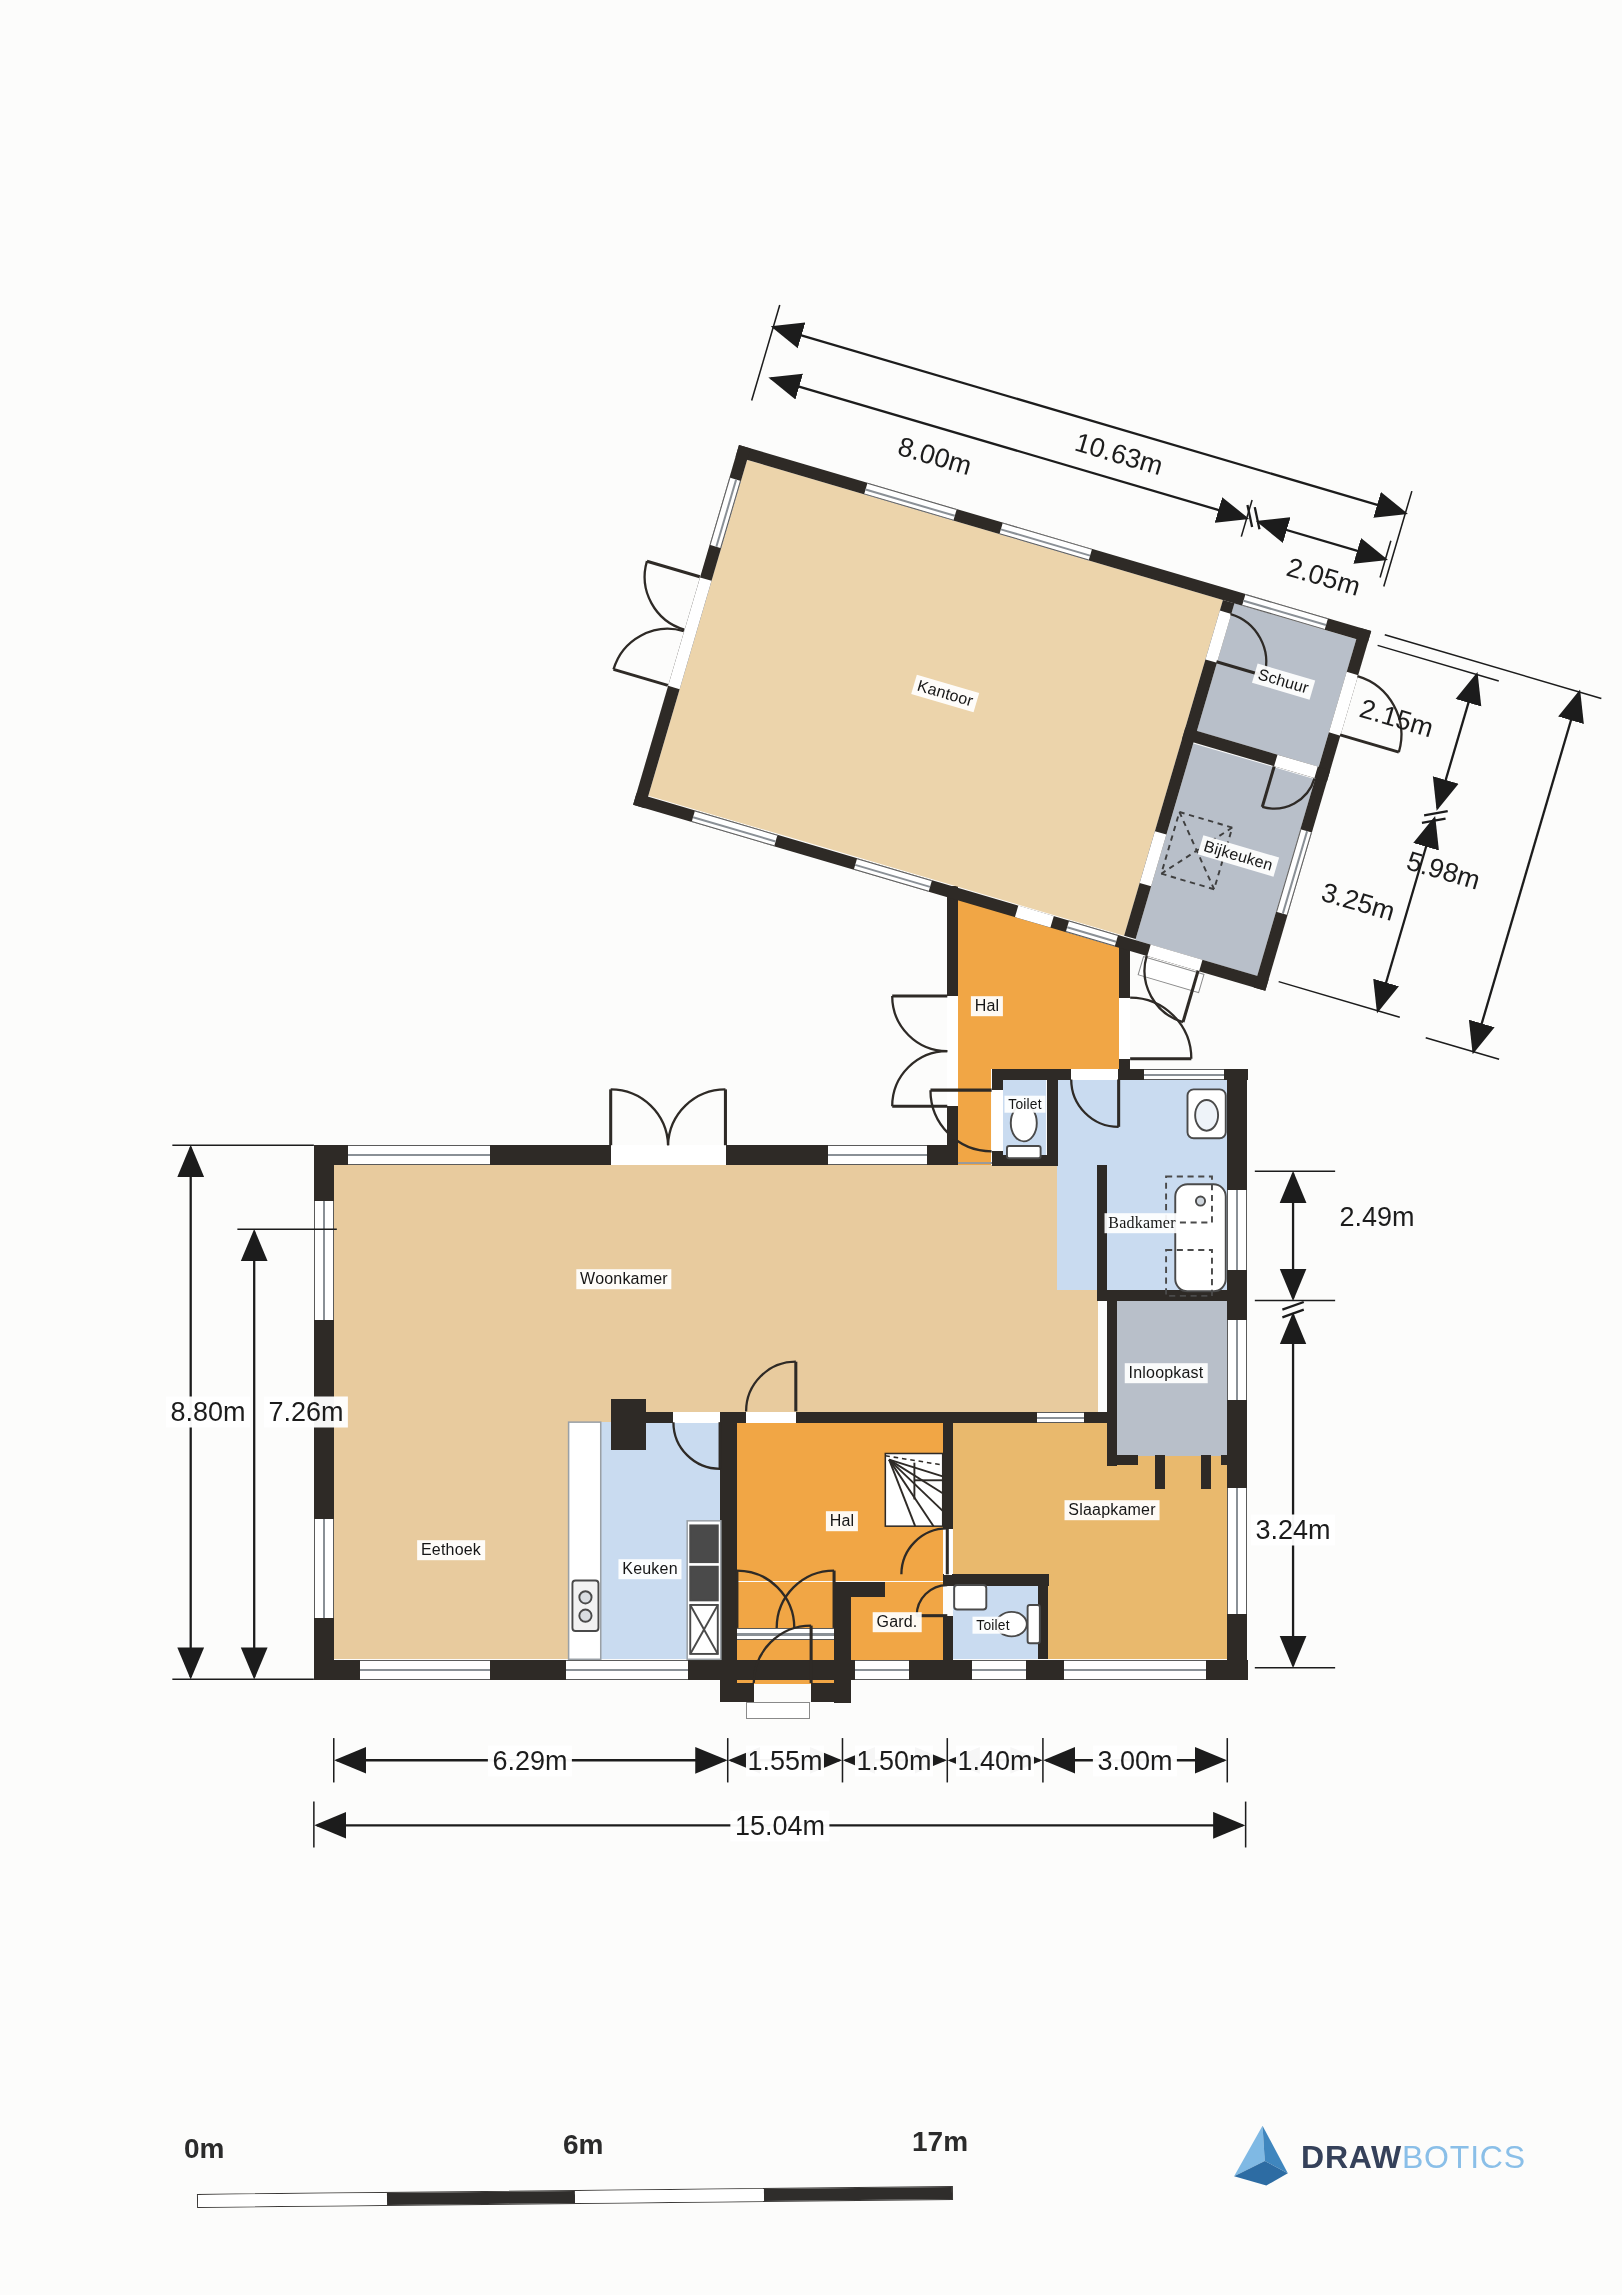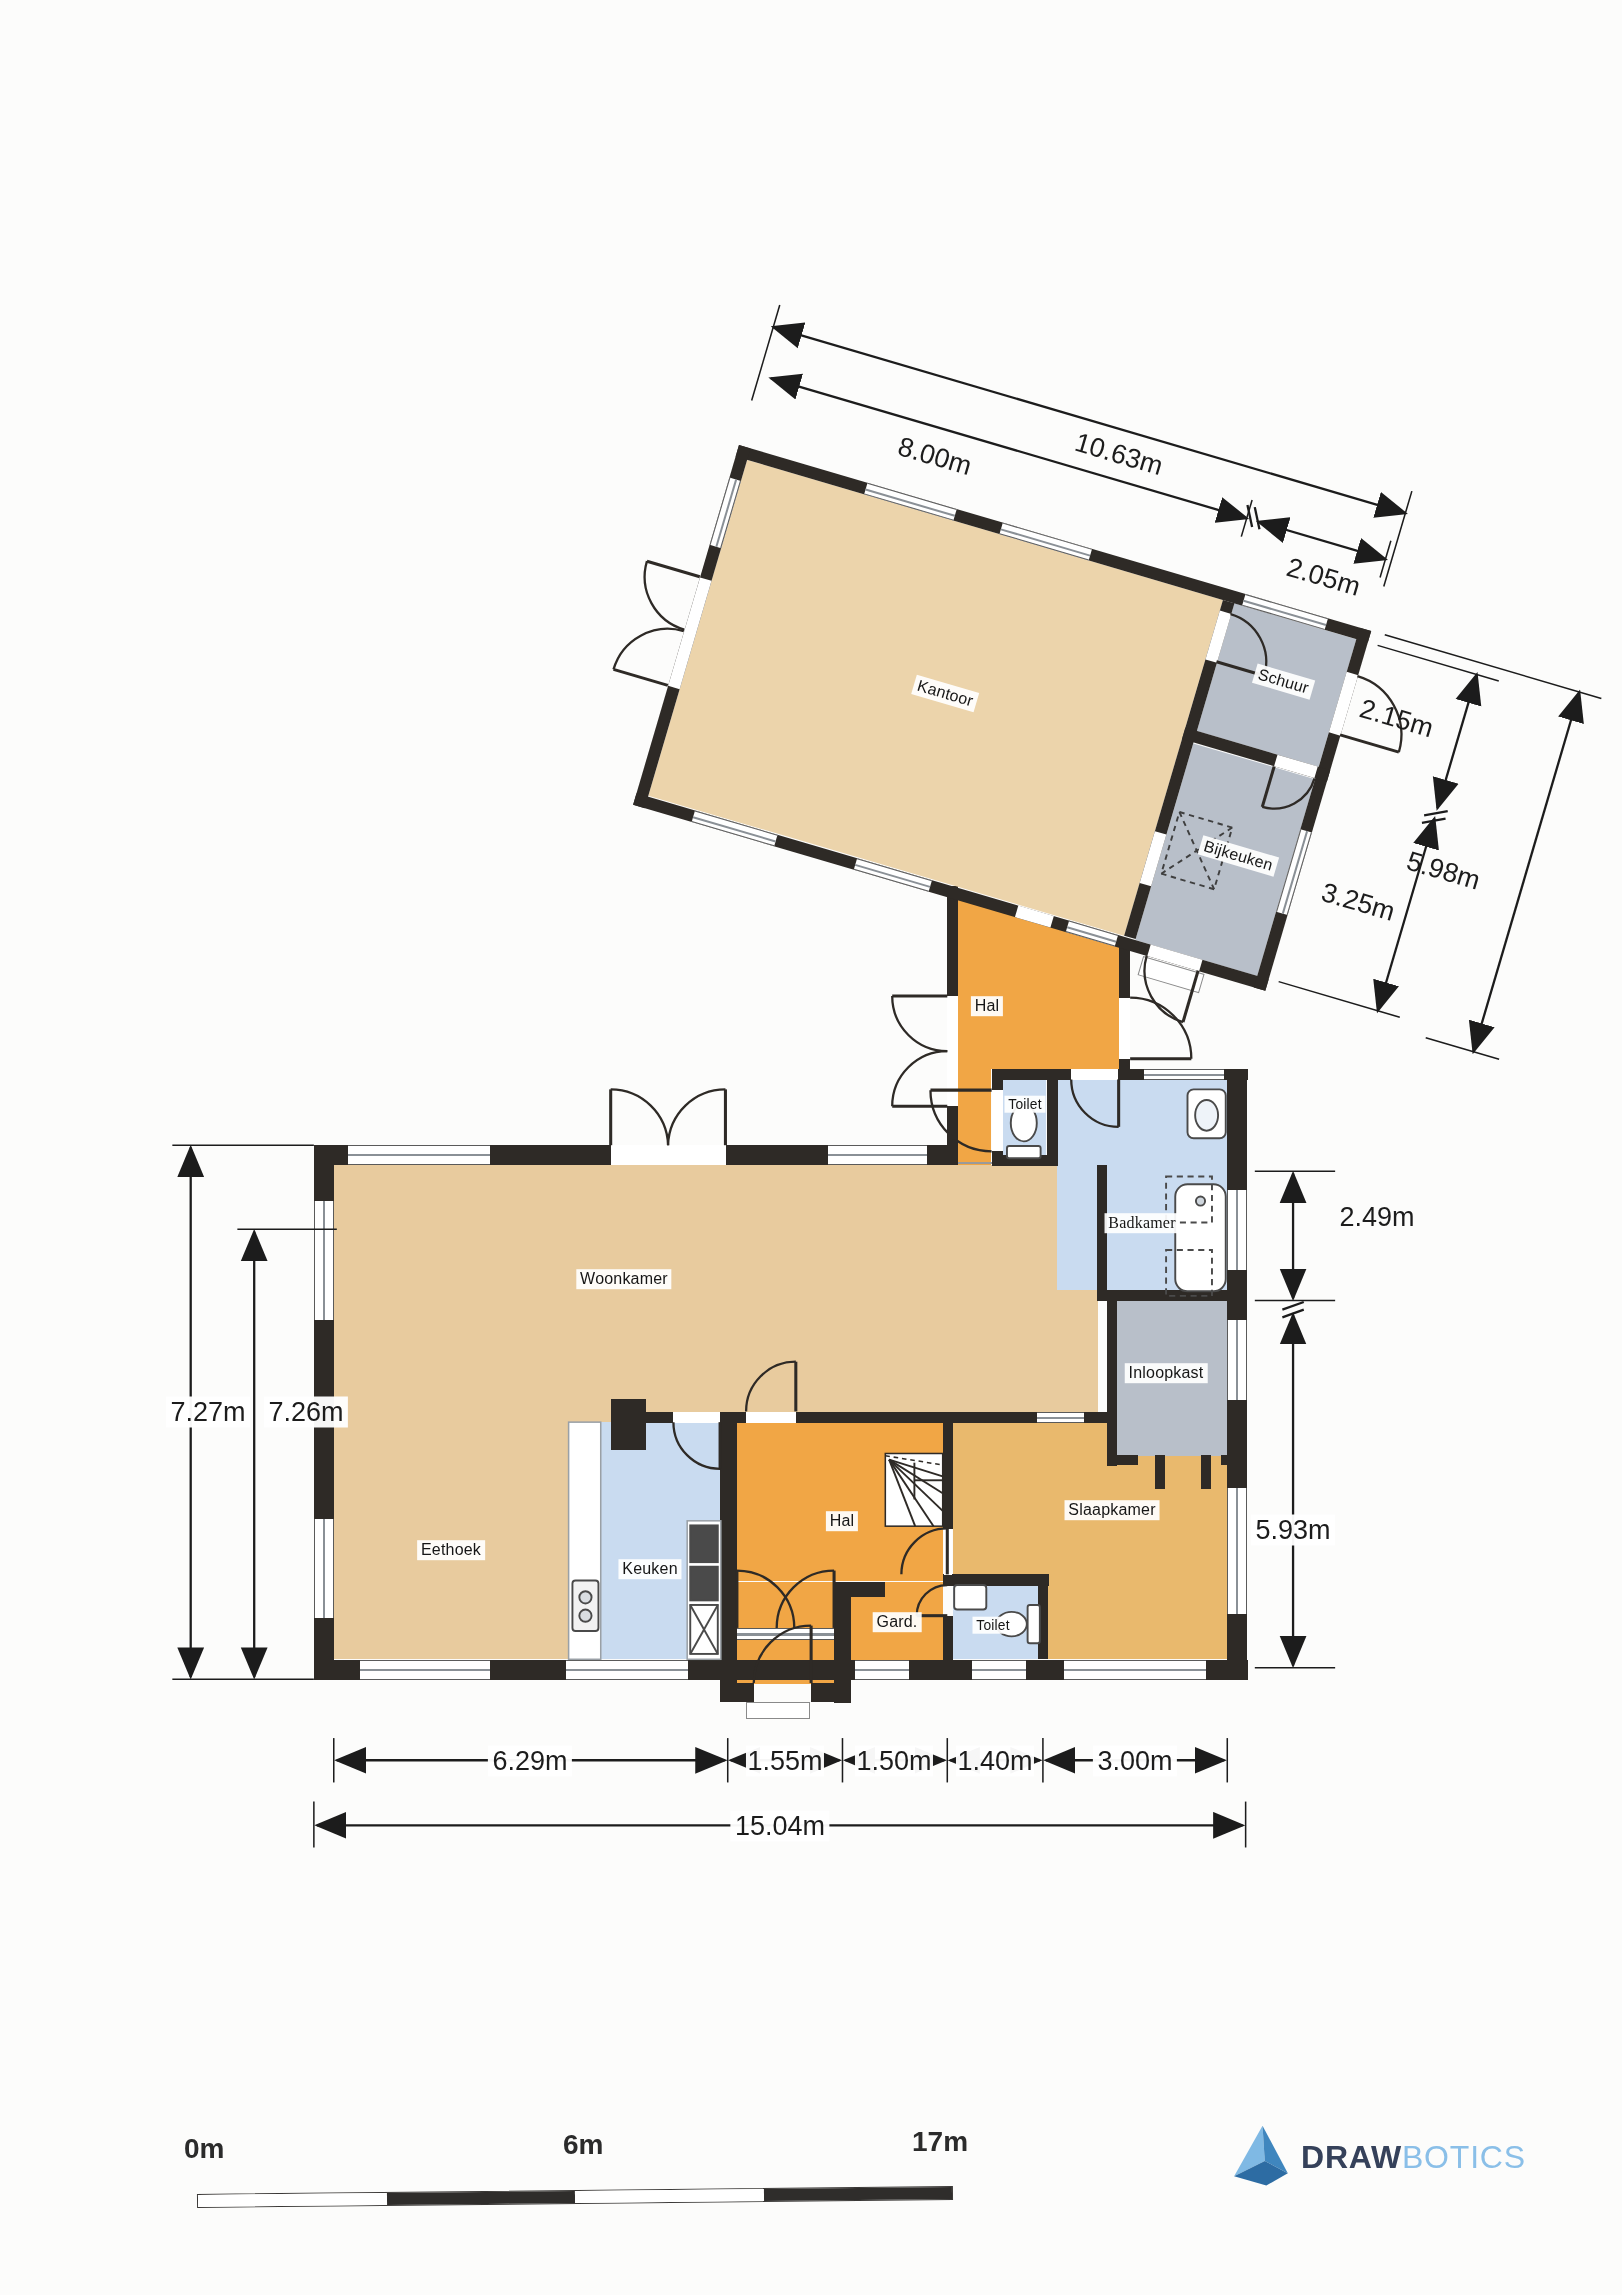--- a/index.html
+++ b/index.html
@@ -303,29 +303,29 @@
   <div class="lbl" style="left:624px;top:1279px;">Woonkamer</div>
   <div class="lbl" style="left:1166px;top:1373px;">Inloopkast</div>
   <div class="lbl" style="left:451px;top:1550px;">Eethoek</div>
   <div class="lbl" style="left:650px;top:1569px;">Keuken</div>
   <div class="lbl" style="left:842px;top:1521px;">Hal</div>
   <div class="lbl" style="left:897px;top:1622px;">Gard.</div>
   <div class="lbl" style="left:993px;top:1625px;font-size:13.8px;">Toilet</div>
   <div class="lbl" style="left:1112px;top:1510px;">Slaapkamer</div>
 
   <div class="dim" style="left:306px;top:1412px;z-index:4;">7.26m</div>
-  <div class="dim" style="left:208px;top:1412px;z-index:5;">7.27m</div>
+  <div class="dim" style="left:208px;top:1412px;z-index:5;">8.80m</div>
   <div class="dim" style="left:530px;top:1761px;">6.29m</div>
   <div class="dim" style="left:785px;top:1761px;padding:0 1.5px;">1.55m</div>
   <div class="dim" style="left:894px;top:1761px;padding:0 1.5px;">1.50m</div>
   <div class="dim" style="left:995px;top:1761px;padding:0 1.5px;">1.40m</div>
   <div class="dim" style="left:1135px;top:1761px;">3.00m</div>
   <div class="dim" style="left:780px;top:1826px;">15.04m</div>
   <div class="dim" style="left:1377px;top:1217px;background:none;">2.49m</div>
-  <div class="dim" style="left:1293px;top:1530px;">5.93m</div>
+  <div class="dim" style="left:1293px;top:1530px;">3.24m</div>
 
   <div class="sb-lbl" style="left:184px;top:2133px;">0m</div>
   <div class="sb-lbl" style="left:552px;top:2129px;margin-left:11px;">6m</div>
   <div class="sb-lbl" style="left:912px;top:2126px;">17m</div>
   <div style="position:absolute;left:197px;top:2190px;width:754px;height:12.2px;border:1.5px solid #3a3836;box-sizing:content-box;transform:rotate(-0.6deg);">
     <div style="position:absolute;left:0;top:0;width:25%;height:100%;background:#ffffff;"></div>
     <div style="position:absolute;left:25%;top:0;width:25%;height:100%;background:var(--c-scalebar_dark);"></div>
     <div style="position:absolute;left:50%;top:0;width:25%;height:100%;background:#ffffff;"></div>
     <div style="position:absolute;left:75%;top:0;width:25%;height:100%;background:var(--c-scalebar_dark);"></div>
   </div>

